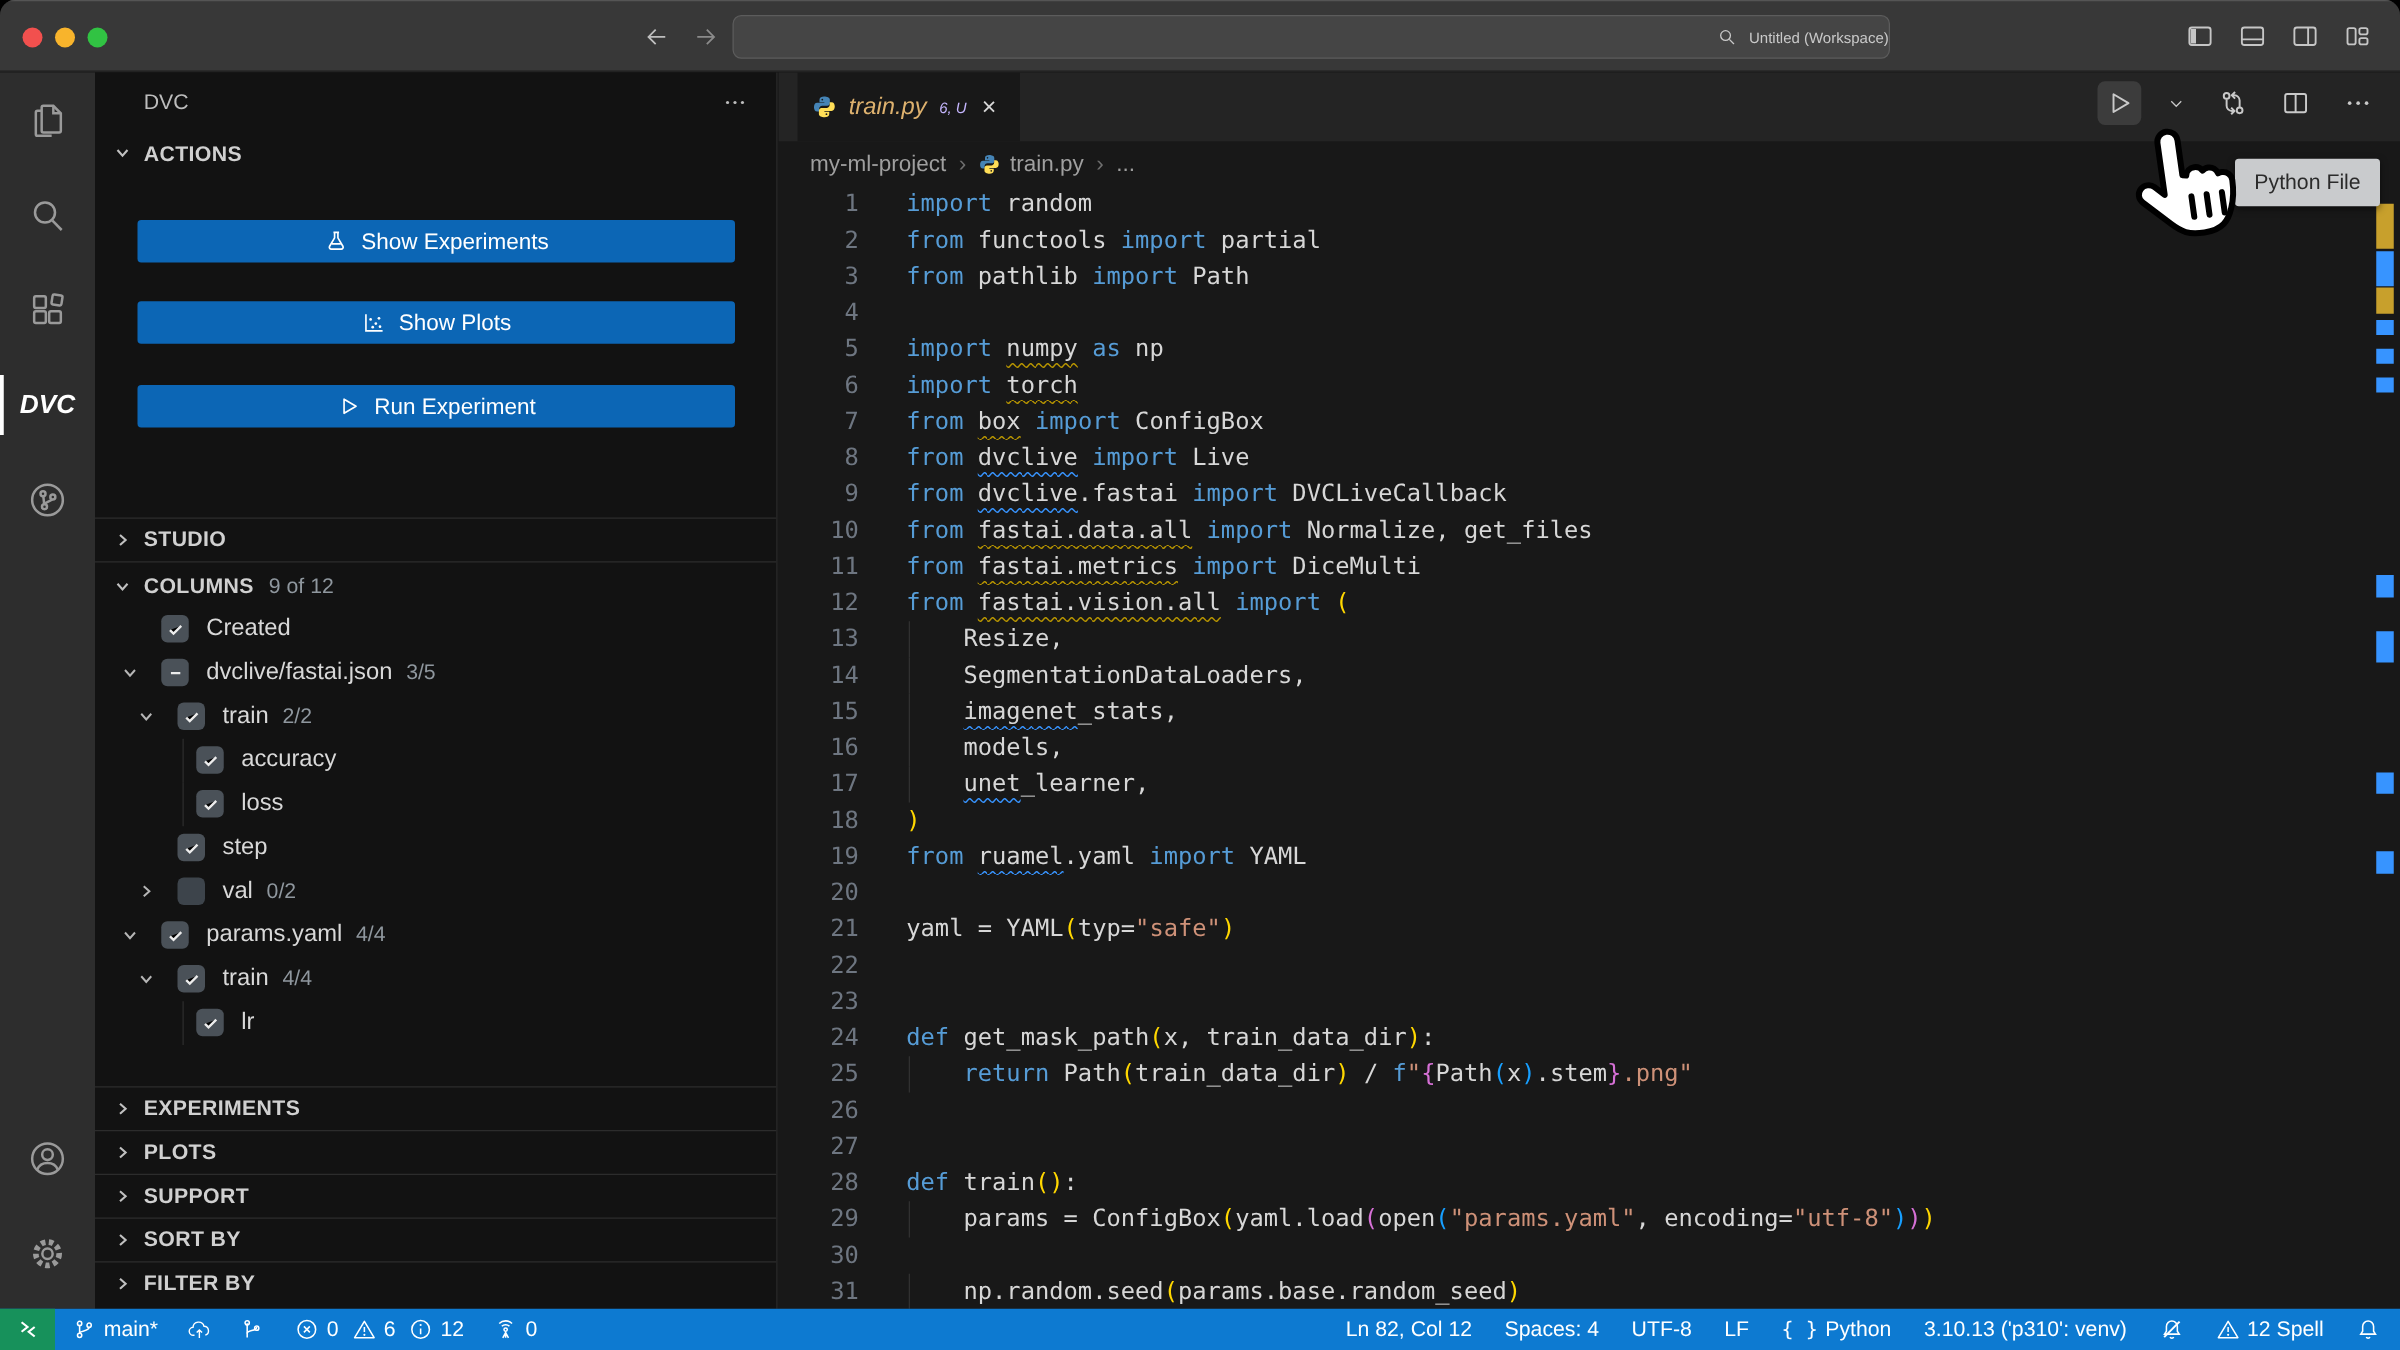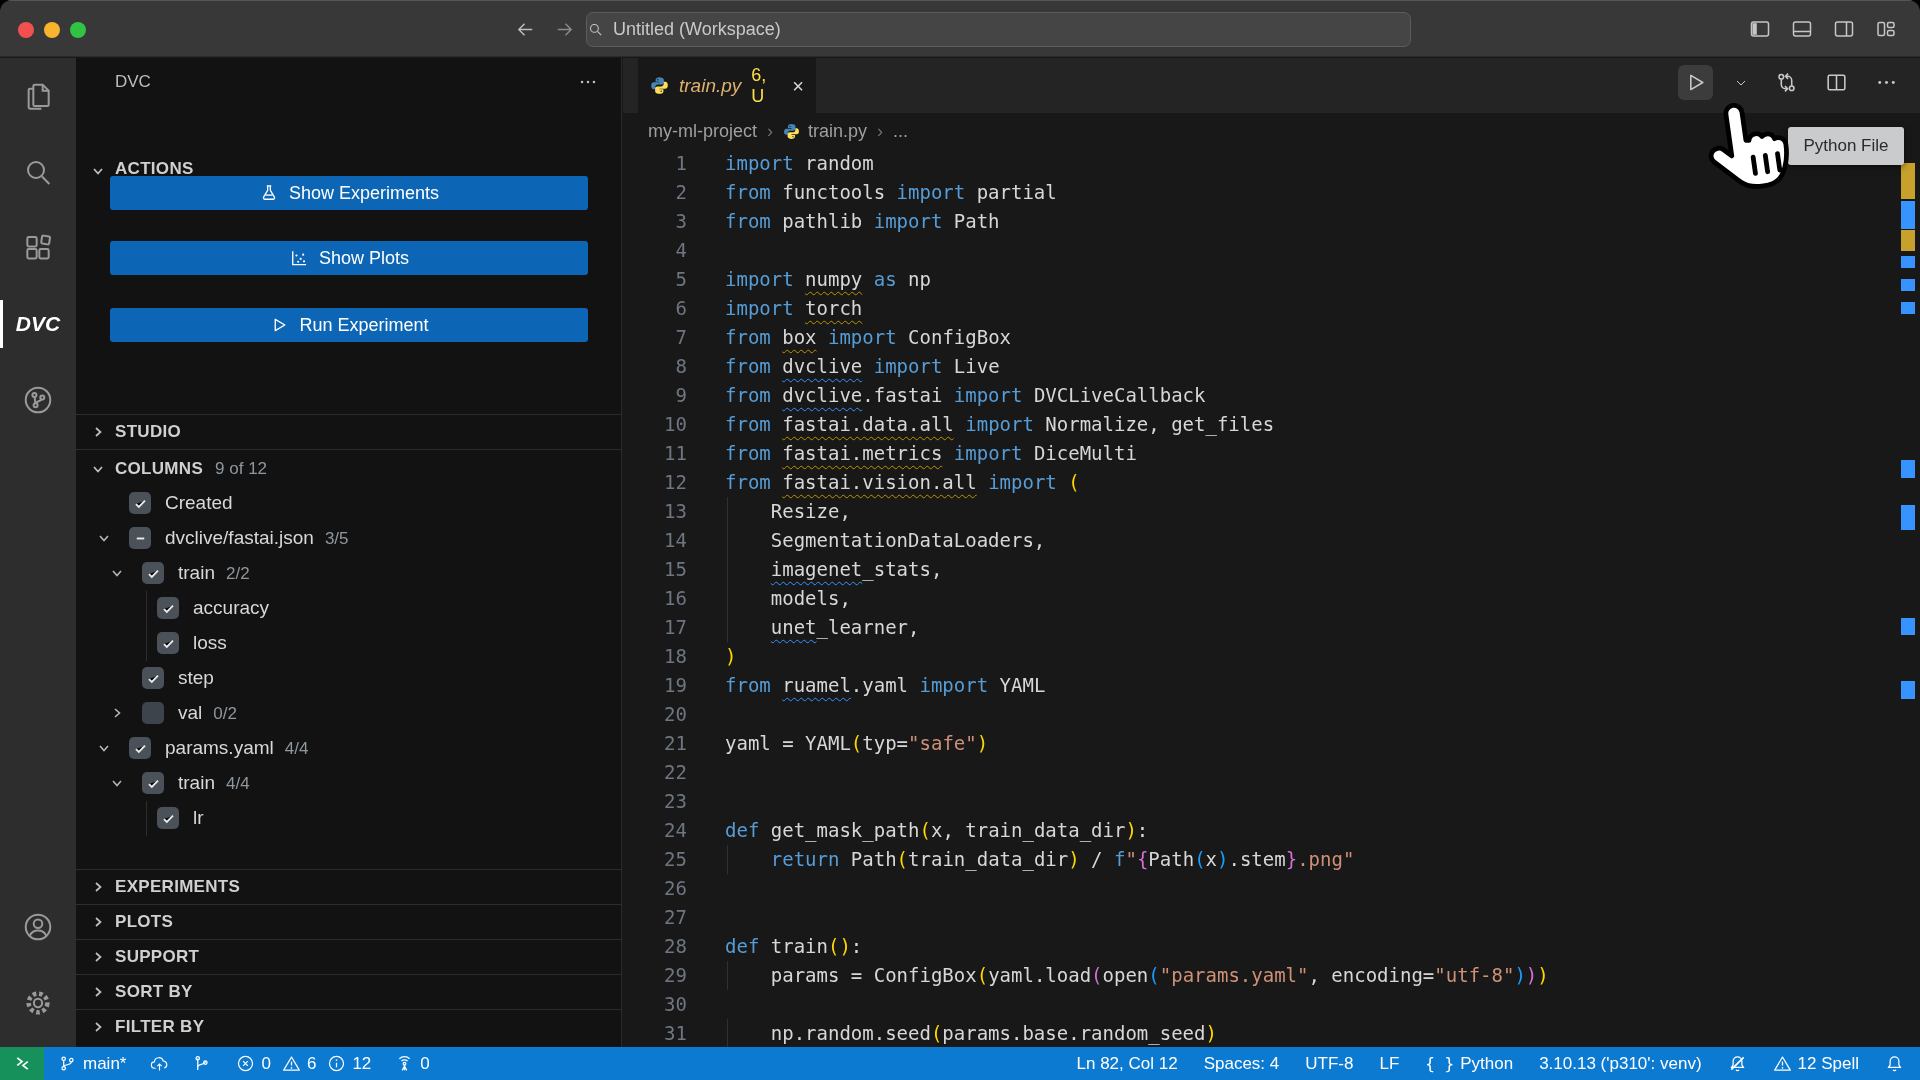--- a/index.html
+++ b/index.html
@@ -9,21 +9,21 @@
 
   
   .titlebar{position:absolute;left:0;top:0;width:100%;height:57px;background:#383838;border-top:1px solid #555;border-bottom:1px solid #2a2a2a;}
   .lights{position:absolute;left:18px;top:21px;display:flex;gap:10px;}
   .light{width:16px;height:16px;border-radius:50%;}
   .light.close{background:#f2504e;}
   .light.min{background:#f8b42c;}
   .light.zoom{background:#31c343;}
   .navarrows{position:absolute;left:514px;top:17px;display:flex;gap:16px;color:#bdbdbd;}
   .navarrows .ic:last-child{color:#8b8b8b;}
-  .searchbox{position:absolute;left:586px;top:11px;width:825px;height:35px;background:#454545;border:1px solid #5c5c5c;border-radius:7px;display:flex;align-items:center;justify-content:flex-start;gap:9px;color:#c9c9c9;font-size:18px;}
+  .searchbox{position:absolute;left:586px;top:11px;width:926px;height:35px;background:#454545;border:1px solid #5c5c5c;border-radius:7px;display:flex;align-items:center;justify-content:flex-end;gap:9px;color:#c9c9c9;font-size:12px;}
   .tb-right{position:absolute;right:22px;top:16px;display:flex;gap:18px;color:#c6c6c6;}
 
   .ic{display:inline-flex;align-items:center;justify-content:center;}
   .ic svg{stroke:currentColor;fill:none;stroke-width:1.5;}
 
   
   .activitybar{position:absolute;left:0;top:58px;width:76px;bottom:33px;background:#2d2d2d;display:flex;flex-direction:column;align-items:center;}
   .ab-item{position:relative;width:76px;height:76px;display:flex;align-items:center;justify-content:center;color:#9a9a9a;}
   .ab-item svg{width:32px;height:32px;}
   .ab-item.active{color:#ffffff;}
@@ -33,21 +33,21 @@
 
   
   .sidebar{position:absolute;left:76px;top:58px;width:546px;bottom:33px;background:#121212;border-right:1px solid #2a2a2a;color:#d6d6d6;}
   .sb-header{position:absolute;left:0;top:0;width:100%;height:48px;display:flex;align-items:center;padding:0 22px 0 39px;font-size:17px;color:#bcbcbc;}
   .sb-header .more{margin-left:auto;color:#bdbdbd;}
   .sec-label{font-weight:700;font-size:17px;color:#d0d0d0;letter-spacing:.3px;}
   .sec-count{font-size:17px;color:#8f979e;font-weight:400;margin-left:12px;}
   .sec-chev{color:#c0c0c0;margin-right:9px;}
   .sec-chev svg{width:16px;height:16px;stroke-width:1.7;}
   .chev-down svg{transform:rotate(90deg);}
-  .actions-header{position:absolute;left:14px;top:56px;height:34px;display:flex;align-items:flex-end;margin-top:31px;}
+  .actions-header{position:absolute;left:14px;top:56px;height:34px;display:flex;align-items:flex-start;}
   .action-btn{position:absolute;left:34px;width:478px;height:34px;background:#0c66b5;border-radius:3px;color:#fff;font-size:18px;display:flex;align-items:center;justify-content:center;gap:10px;cursor:pointer;}
   .action-btn svg{width:20px;height:20px;stroke-width:1.6;}
   .studio-row{position:absolute;left:0;top:356px;width:100%;height:36px;border-top:1px solid #2c2c2c;border-bottom:1px solid #2c2c2c;display:flex;align-items:center;padding-left:14px;}
   .columns-header{position:absolute;left:14px;top:394px;height:34px;display:flex;align-items:center;}
   .tree{position:absolute;left:0;top:428px;width:100%;}
   .tree-row{position:relative;height:35px;font-size:19px;color:#d8d8d8;display:block;cursor:pointer;}
   .tree-row .chev{position:absolute;top:9px;color:#b5b5b5;}
   .tree-row .chev svg{width:16px;height:16px;stroke-width:1.6;}
   .cb{position:absolute;top:6px;width:22px;height:22px;border-radius:5px;background:#4a5158;display:flex;align-items:center;justify-content:center;}
   .cb svg{width:15px;height:15px;stroke:#ececec;stroke-width:2;}
@@ -60,21 +60,21 @@
   .lvl3::before{content:"";position:absolute;left:70px;top:0;bottom:0;border-left:1px solid #2d2d2d;}
   .bottom-sections{position:absolute;left:0;top:811px;width:100%;}
   .bsec{height:35px;border-top:1px solid #2c2c2c;display:flex;align-items:center;padding-left:14px;cursor:pointer;}
 
   
   .editor{position:absolute;left:623px;top:58px;right:0;bottom:33px;background:#181818;}
   .tabbar{position:absolute;left:0;top:0;width:100%;height:55px;background:#242424;}
   .tab{position:absolute;left:15px;top:0;width:178px;height:55px;background:#181818;display:flex;align-items:center;gap:10px;padding:0 12px;cursor:pointer;}
   .tab .pyicon svg{width:19px;height:19px;}
   .tab-name{font-size:19px;font-style:italic;color:#ddb16e;white-space:nowrap;}
-  .tab-badge{font-size:18px;color:#fde047;}
+  .tab-badge{font-size:12px;font-style:italic;color:#c4b5fd;}
   .tab-close{color:#d8d8d8;font-size:20px;margin-left:2px;line-height:1;}
   .etb{position:absolute;right:16px;top:7px;display:flex;gap:15px;align-items:center;color:#c9c9c9;}
   .etb-item{padding:5px;display:flex;align-items:center;cursor:pointer;}
   .etb-item.hoverbg{background:#3c3c3c;border-radius:6px;}
   .etb-item svg{width:25px;height:25px;}
   .etb-item.small svg{width:16px;height:16px;}
   .breadcrumb{position:absolute;left:25px;top:55px;height:36px;display:flex;align-items:center;gap:10px;color:#9f9f9f;font-size:18px;}
   .breadcrumb .sep{color:#6e6e6e;}
   .breadcrumb .pyicon svg{width:17px;height:17px;}
   .bc-item{cursor:pointer;}

